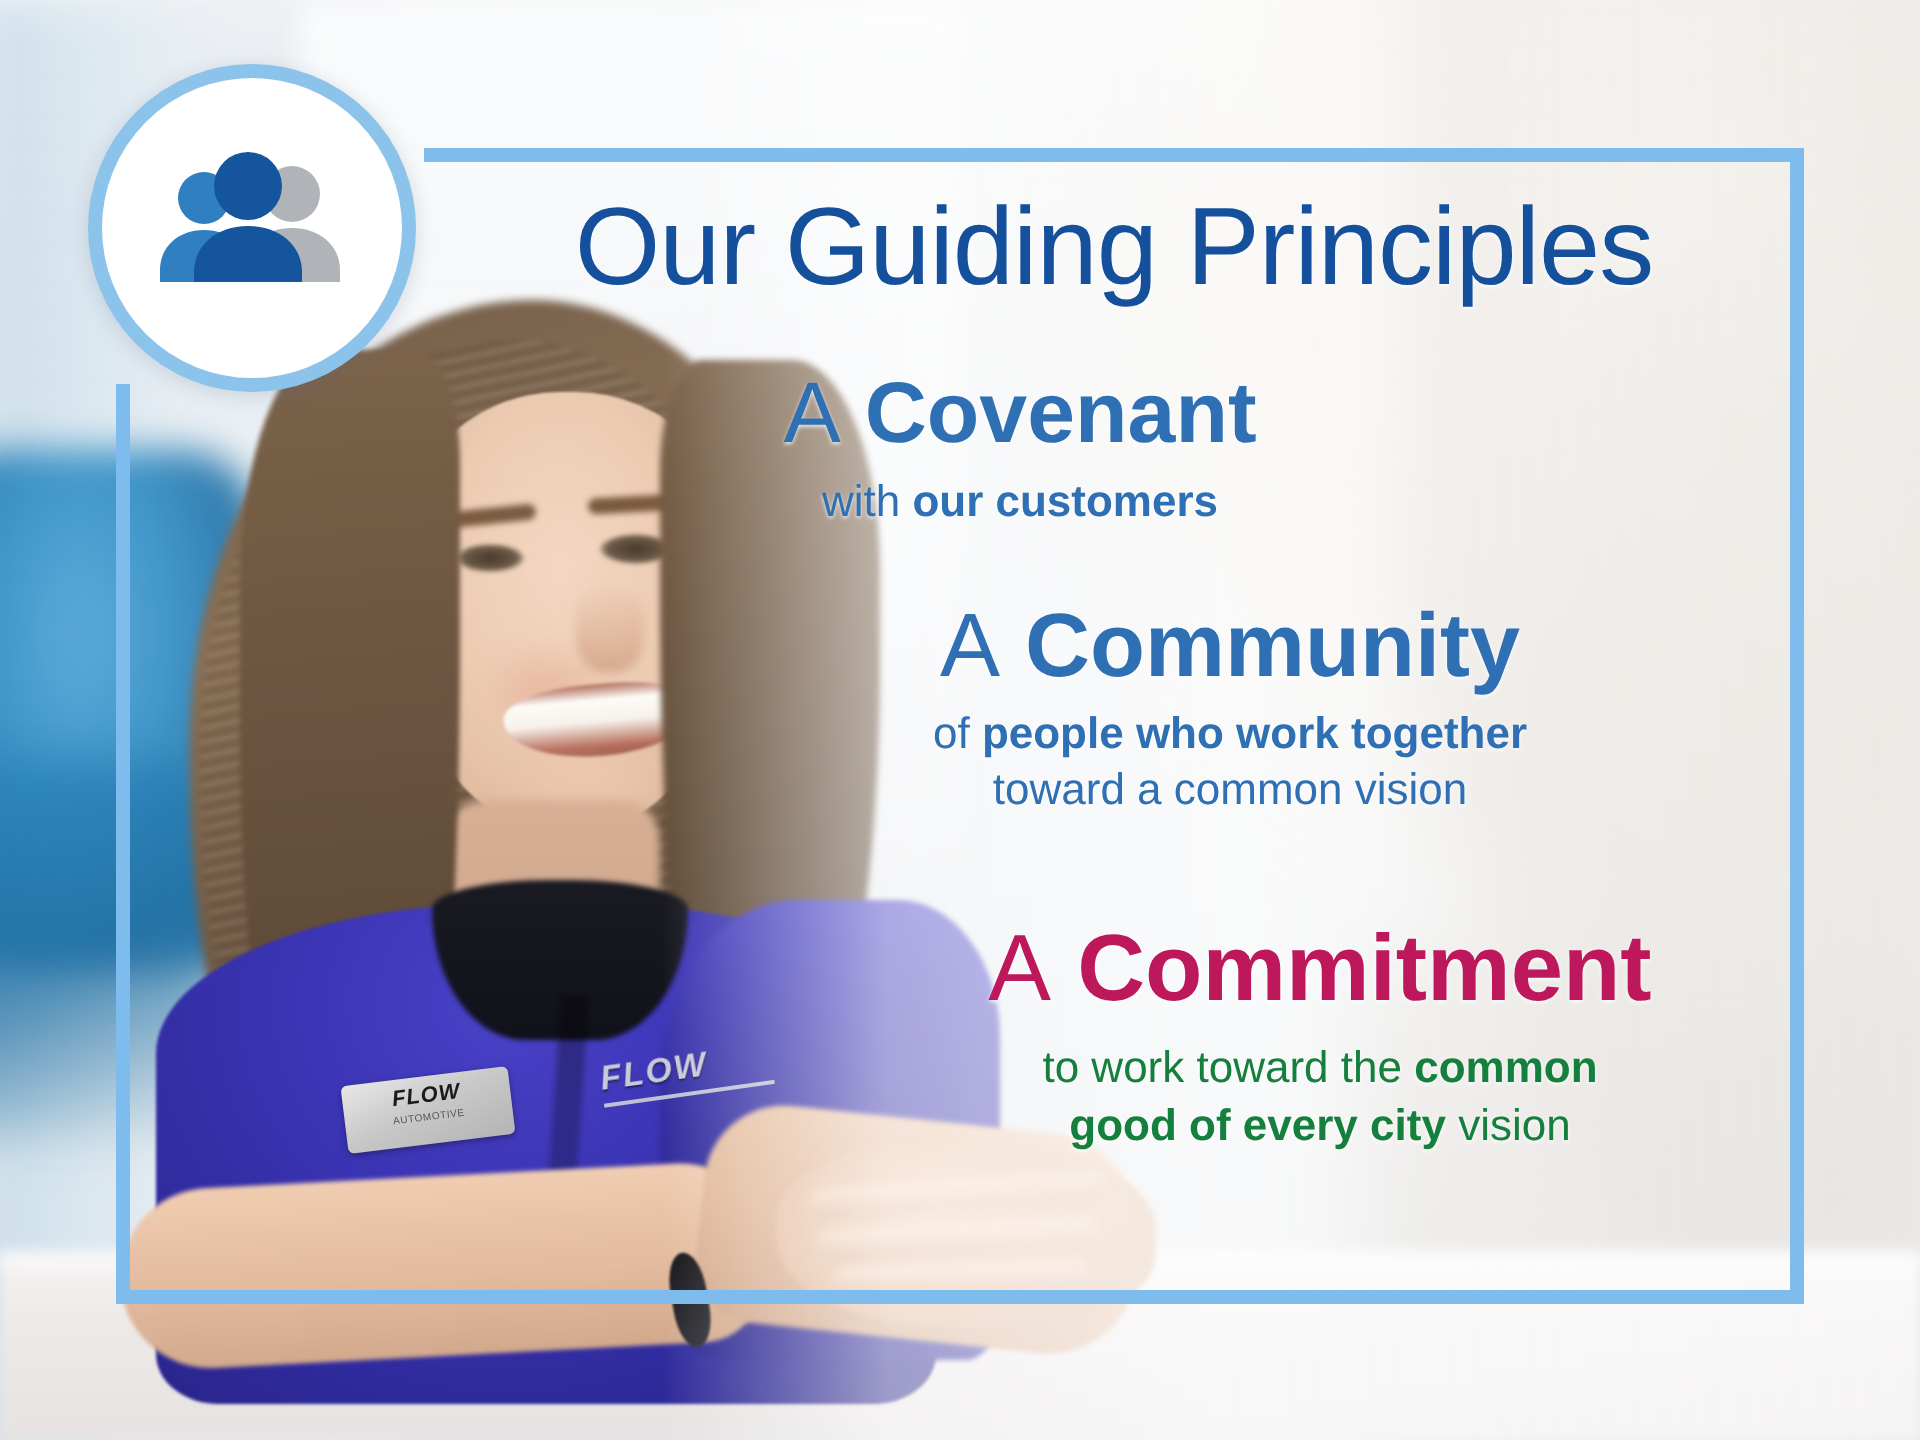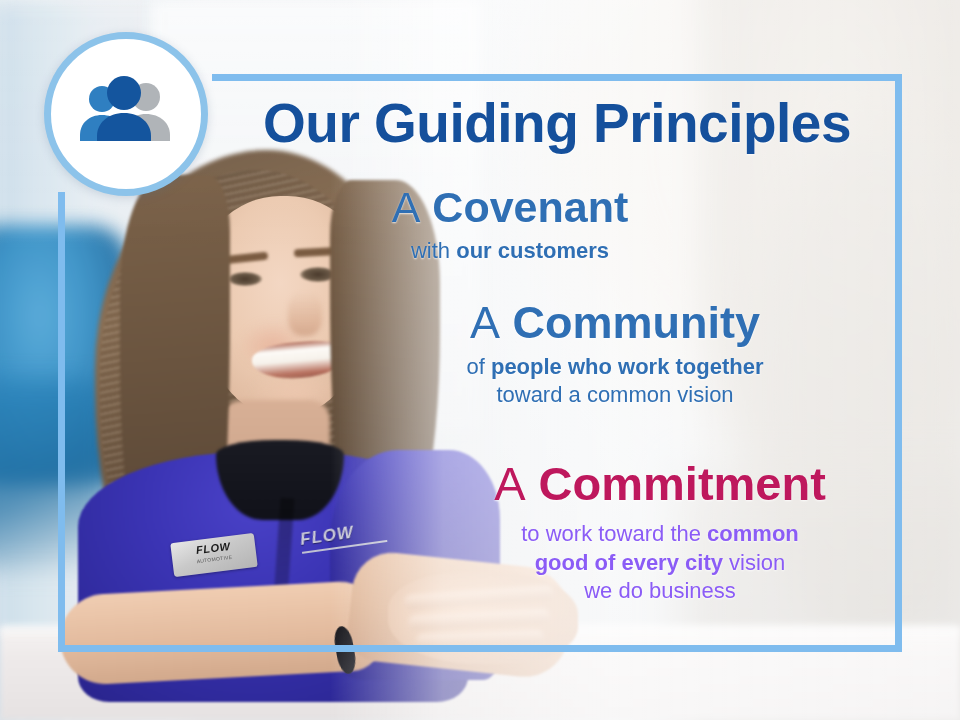--- a/index.html
+++ b/index.html
@@ -308,21 +308,21 @@
     box-shadow: 0 2px 10px rgba(80,110,140,.22);
     display:flex; align-items:center; justify-content:center;
   }
   .icon-circle svg{ display:block; }
 
   
   .headline{
     position:absolute; left:212px; top:95px; width:690px;
     text-align:center;
     font-size:55px;
-    font-weight:bold;
+    font-weight:normal;
     color:#15509c;
     letter-spacing:-0.5px;
     line-height:1.04;
     text-shadow: 0 1px 2px rgba(255,255,255,.85);
     white-space:nowrap;
   }
 
   .block{ position:absolute; text-align:center; }
   .block .lead{
     color:#2f6fb4;
@@ -446,16 +446,16 @@
       <span class="key">Covenant</span>
     </div>
     <div class="sub" style="color: rgb(47, 111, 180);"><span>with </span><b>our customers</b></div>
   </div>
 
   <div class="block" id="block-commitment">
     <div class="lead" style="color: #be185d;">
       <span class="art">A</span>
       <span class="key">Commitment</span>
     </div>
-    <div class="sub" style="color: #8b5cf6; margin-top: 12px;"><span>to work toward the </span><b>common</b><br><b>good of every city</b><span> vision</span><br><span>we do business</span></div>
+    <div class="sub" style="color: #15803d; margin-top: 12px;"><span>to work toward the </span><b>common</b><br><b>good of every city</b><span> vision</span><br></div>
   </div>
 
 </div>
 
 </body></html>

